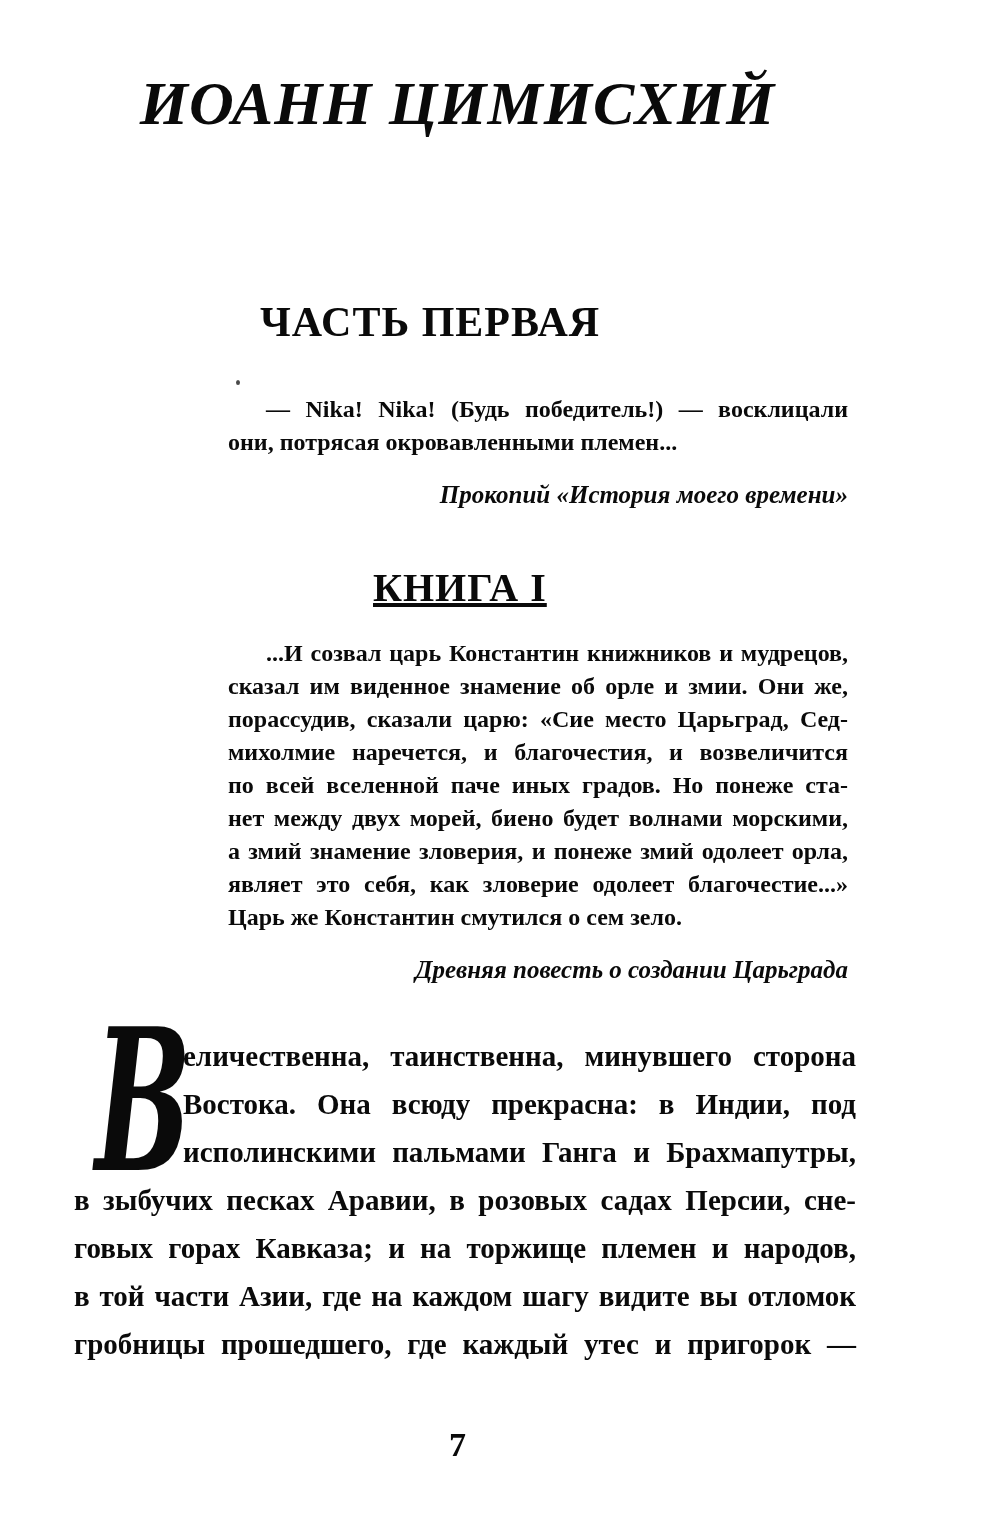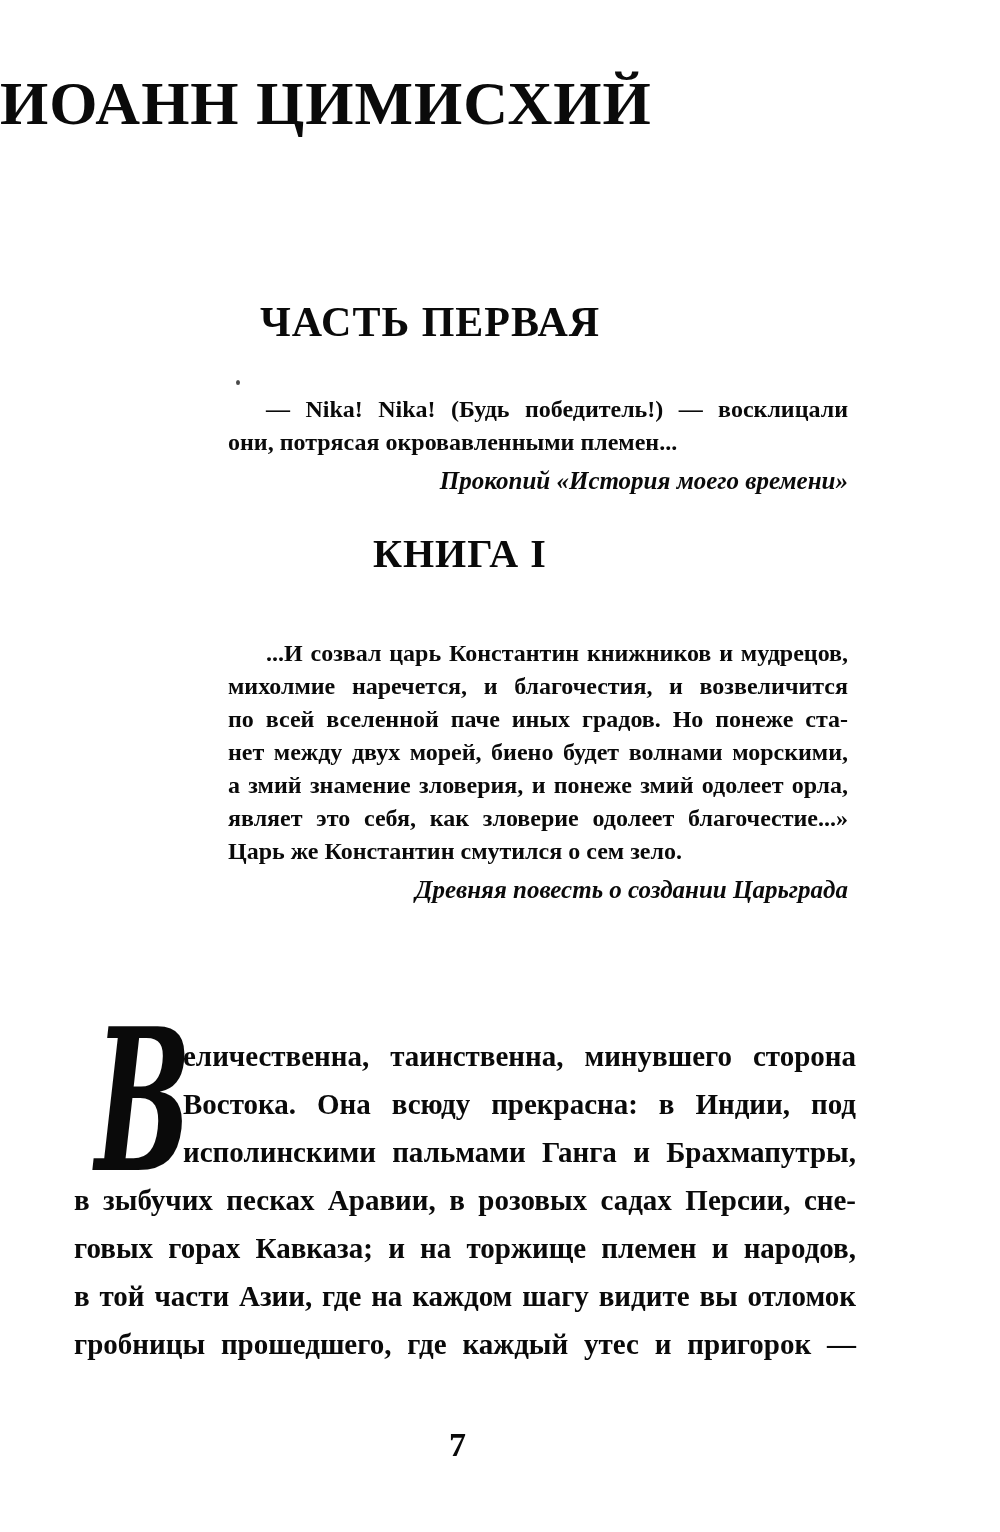--- a/index.html
+++ b/index.html
@@ -9,49 +9,51 @@
     height: 1532px;
     background: #ffffff;
     color: #0a0a0a;
     font-family: "Liberation Serif", serif;
     font-weight: 700;
     overflow: hidden;
   }
   .book-title {
     position: absolute;
     top: 68px; left: 0; width: 915px;
-    text-align: left;
+    text-align: center;
     font-size: 62px;
     letter-spacing: 1px;
     white-space: nowrap;
+    font-style: italic;
   }
   .part-heading {
     position: absolute;
     top: 298px; left: 260px;
     font-size: 42px;
     letter-spacing: 1px;
     white-space: nowrap;
   }
   .book-heading {
     position: absolute;
-    top: 530px; left: 373px;
+    top: 564px; left: 373px;
     font-size: 40px;
     letter-spacing: 1px;
     white-space: nowrap;
+    text-decoration: underline;
   }
   .epigraph {
     position: absolute;
     left: 228px; width: 620px;
     font-size: 24px;
   }
   .epigraph .tline { line-height: 33px; }
   .epigraph-1 { top: 393px; }
   .epigraph-2 { top: 637px; }
   .attribution {
-    margin-top: 6px;
+    margin-top: 20px;
     text-align: right;
     font-style: italic;
     font-size: 25px;
     line-height: 32px;
   }
   .tline {
     text-align: justify;
     text-align-last: justify;
   }
   .tline.last { text-align-last: left; }
@@ -110,20 +112,22 @@
         <div class="tline last">они, потрясая окровавленными племен...</div>
       </div>
     <div class="attribution">Прокопий «История моего времени»</div>
   </div>
 
   <div class="book-heading">КНИГА I</div>
 
   <div class="epigraph epigraph-2">
     <div>
         <div class="tline indent">...И созвал царь Константин книжников и мудрецов,</div>
+        <div class="tline">сказал им виденное знамение об орле и змии. Они же,</div>
+        <div class="tline">порассудив, сказали царю: «Сие место Царьград, Сед-</div>
         <div class="tline">михолмие наречется, и благочестия, и возвеличится</div>
         <div class="tline">по всей вселенной паче иных градов. Но понеже ста-</div>
         <div class="tline">нет между двух морей, биено будет волнами морскими,</div>
         <div class="tline">а змий знамение зловерия, и понеже змий одолеет орла,</div>
         <div class="tline">являет это себя, как зловерие одолеет благочестие...»</div>
         <div class="tline last">Царь же Константин смутился о сем зело.</div>
       </div>
     <div class="attribution">Древняя повесть о создании Царьграда</div>
   </div>
 

